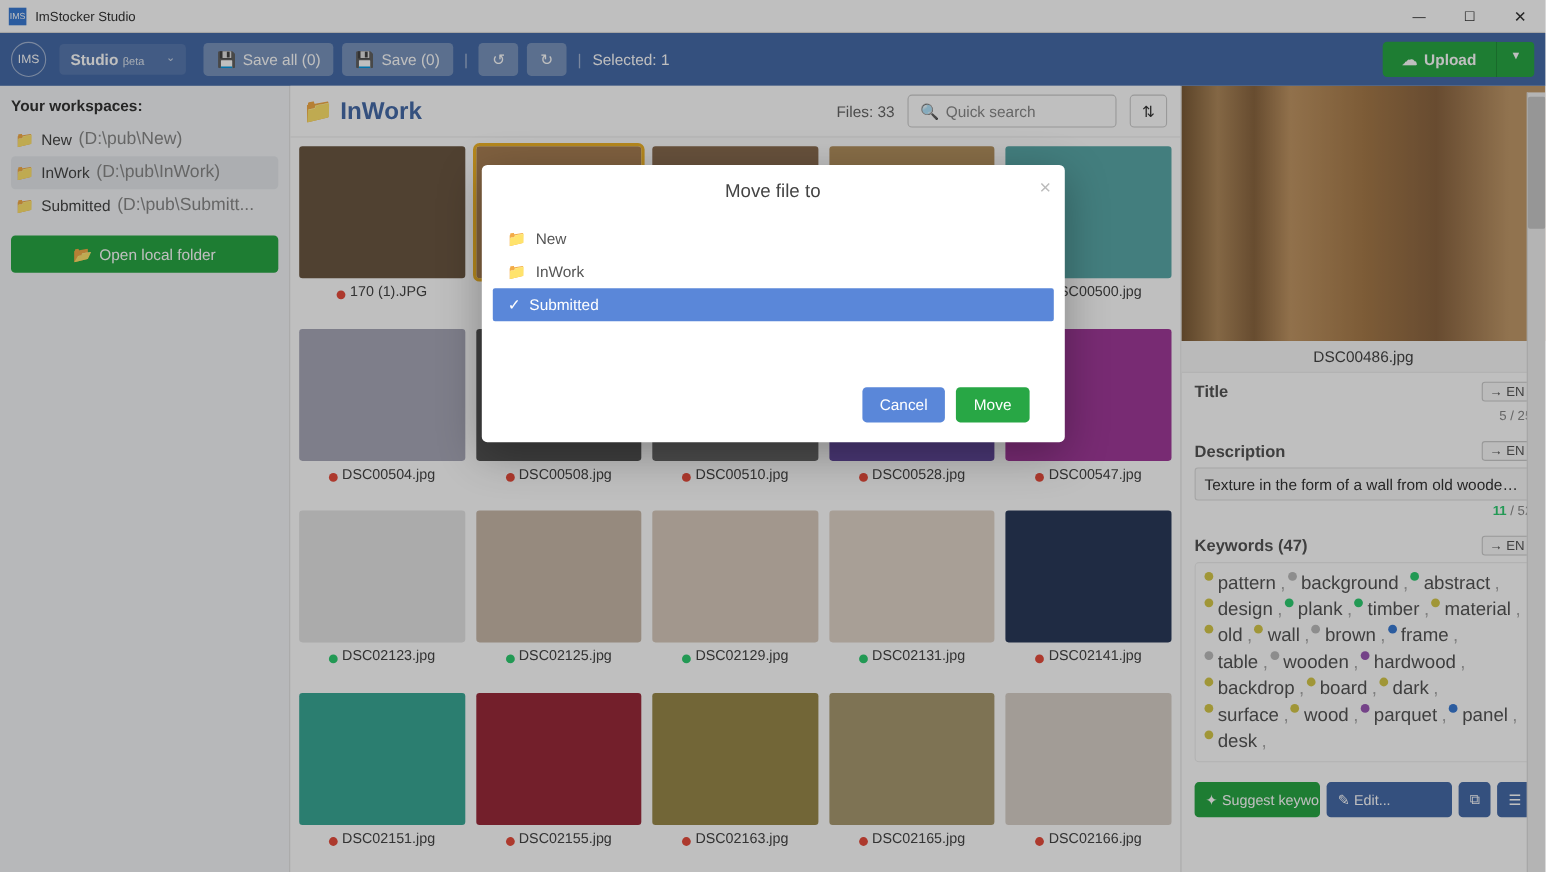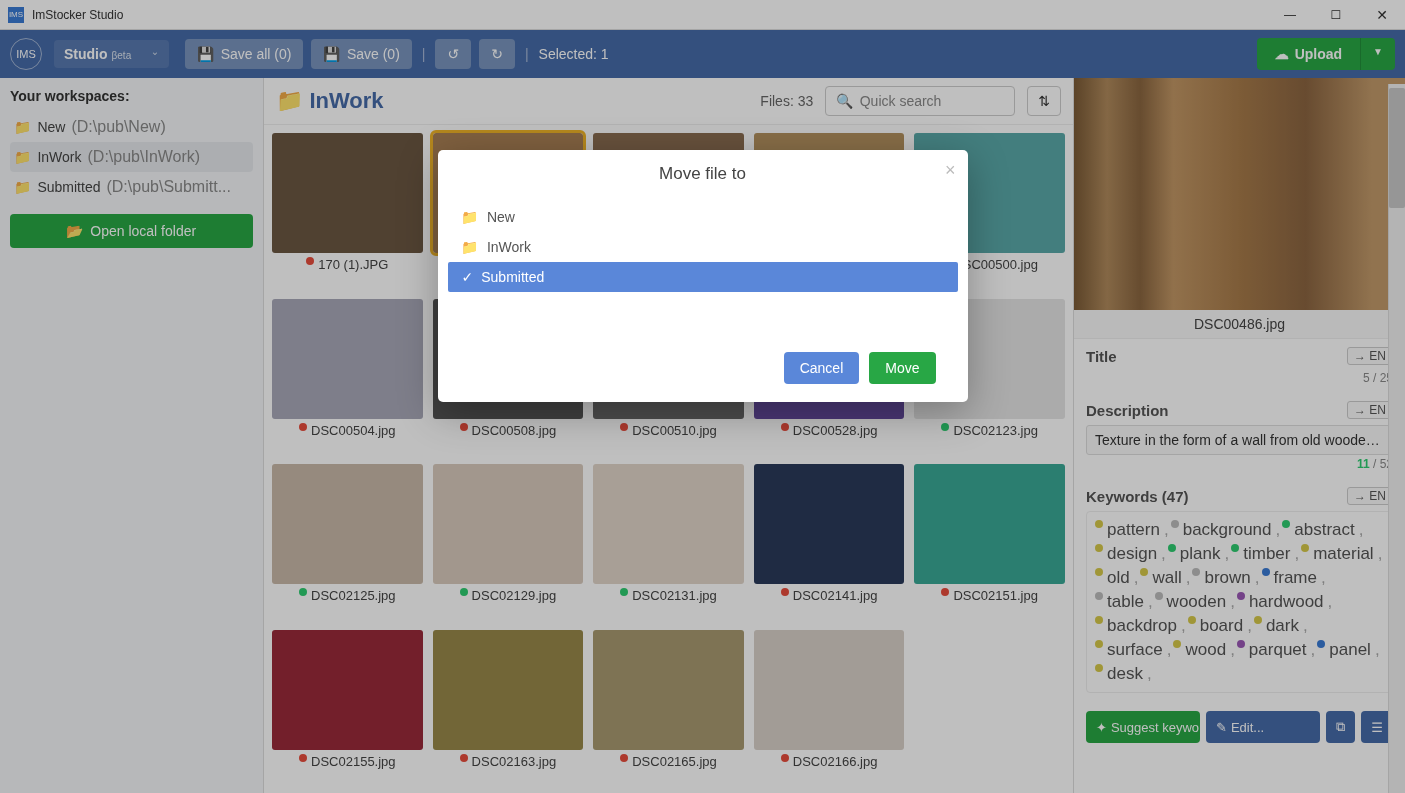--- a/index.html
+++ b/index.html
@@ -37,21 +37,21 @@
 .main-header { display: flex; align-items: center; padding: 8px 12px; gap: 12px; border-bottom: 1px solid #eee; }
 .main-header .folder-title { color: #466ba8; font-size: 22px; font-weight: 600; display: flex; align-items: center; gap: 6px; }
 .main-header .files-count { margin-left: auto; color: #666; font-size: 14px; }
 .search-box { border: 1px solid #ccc; border-radius: 4px; padding: 6px 10px; display: flex; align-items: center; gap: 6px; width: 190px; color: #888; }
 .sort-btn { border: 1px solid #ccc; border-radius: 4px; padding: 6px 10px; }
 
 .grid { flex: 1; overflow: auto; padding: 8px; display: grid; grid-template-columns: repeat(5, 1fr); gap: 10px; }
 .thumb { text-align: center; }
 .thumb .img { width: 100%; height: 120px; background: #999; border-radius: 3px; position: relative; }
 .thumb .img.selected { outline: 3px solid #f0b429; }
-.thumb .cap { margin-top: 4px; font-size: 13px; color: #444; display: flex; align-items: flex-start; justify-content: center; gap: 4px; }
+.thumb .cap { margin-top: 4px; font-size: 13px; color: #444; display: flex; align-items: flex-end; justify-content: center; gap: 4px; }
 .dot { width: 8px; height: 8px; border-radius: 50%; display: inline-block; }
 .dot.red { background: #e74c3c; }
 .dot.green { background: #2ecc71; }
 
 .right-panel { width: 332px; border-left: 1px solid #ddd; display: flex; flex-direction: column; overflow: auto; background: #fff; }
 .preview { height: 232px; background: linear-gradient(90deg,#7a5a36,#b08a5c 10%,#8a6640 20%, #c29765 30%,#a77b4a 50%,#8b6541 70%,#c29a6a 90%); position: relative; }
 .rp-filename { text-align: center; padding: 6px; color: #444; background: #f8f8f8; border-bottom: 1px solid #eee; }
 .rp-section { padding: 8px 12px; }
 .rp-section-h { display: flex; align-items: center; justify-content: space-between; margin-bottom: 6px; }
 .rp-section-h label { font-weight: 600; color: #555; font-size: 15px; }
@@ -221,20 +221,27 @@
           <div class="cap">
             <span class="dot red"></span>
             <span>DSC00510.jpg</span>
           </div>
         </div>
         <div class="thumb">
           <div class="img" style="background:#634a9c"></div>
           <div class="cap">
             <span class="dot red"></span>
             <span>DSC00528.jpg</span>
+          </div>
+        </div>
+        <div class="thumb">
+          <div class="img" style="background:#a03a9a"></div>
+          <div class="cap">
+            <span class="dot red"></span>
+            <span>DSC00547.jpg</span>
           </div>
         </div>
         <div class="thumb">
           <div class="img" style="background:#e4e4e4"></div>
           <div class="cap">
             <span class="dot green"></span>
             <span>DSC02123.jpg</span>
           </div>
         </div>
         <div class="thumb">

